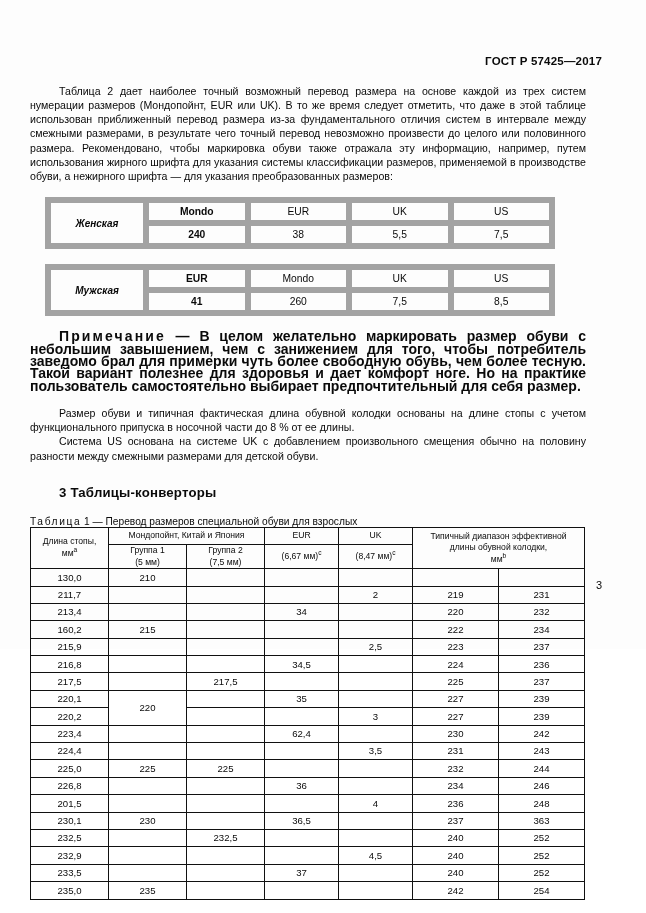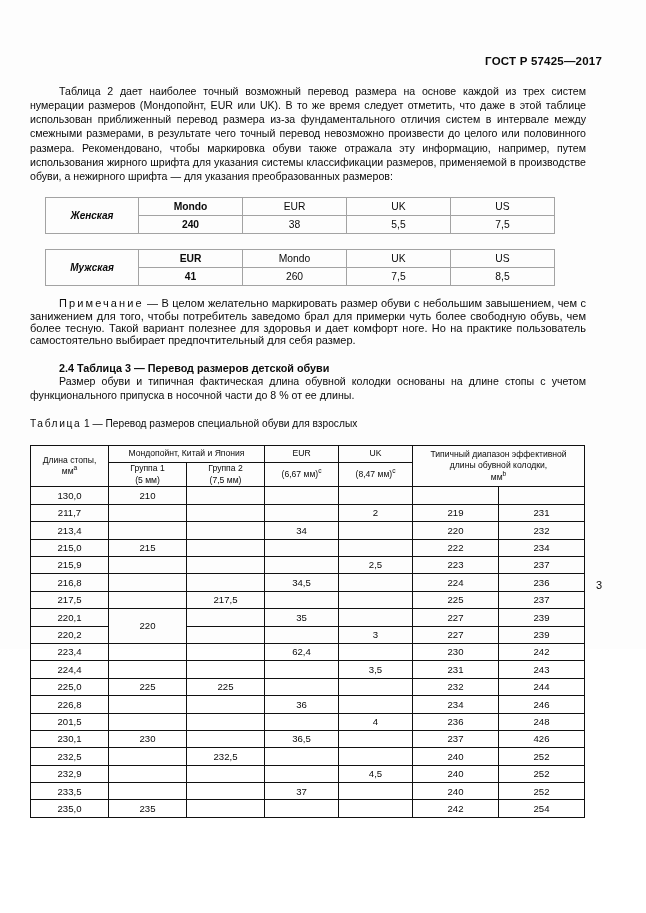--- a/index.html
+++ b/index.html
@@ -54,41 +54,42 @@
 
   
   .mini-wrap { margin-top: 14px; }
   table.mini {
     border-collapse: collapse;
     width: 510px;
     margin-left: 15px;
     table-layout: fixed;
   }
   table.mini td {
-    border: 1px solid #a3a3a3;
+    border: 6px solid #a3a3a3;
     height: 17px;
     text-align: center;
     vertical-align: middle;
     font-size: 10.3px;
     padding: 0 2px;
   }
   table.mini td.label {
     width: 88px;
     font-weight: bold;
     font-size: 10px;
     font-style: italic;
   }
   table.mini td.b { font-weight: bold; }
   .mini-gap { height: 15px; }
 
   
   .note {
-    font-size: 11px;
+    font-size: 14px;
     line-height: 12.4px;
     text-align: justify;
+    font-weight: bold;
   }
   .note .spaced {
     letter-spacing: 2.1px;
   }
   .note-first { text-indent: 29px; }
 
   
   h3.subhead {
     font-size: 10.8px;
     font-weight: bold;
@@ -100,21 +101,21 @@
     font-weight: bold;
     margin: 22px 0 0 0;
     text-indent: 29px;
     letter-spacing: 0.2px;
   }
   .after-head { margin-top: 9px; }
 
   
   .tbl-caption {
     font-size: 10.2px;
-    margin: 16px 0 16px 0;
+    margin: 16px 0 0 0;
   }
   .tbl-caption .sp { letter-spacing: 1.6px; }
 
   
   table.main {
     border-collapse: collapse;
     width: 554px;
     table-layout: fixed;
     font-size: 9.6px;
   }
@@ -196,24 +197,25 @@
             <td>260</td>
             <td>7,5</td>
             <td>8,5</td>
           </tr>
         </tbody>
       </table>
     </div>
 
     <p class="note note-first"><span class="spaced">Примечание</span><span> — </span><span>В целом желательно маркировать размер обуви с небольшим завышением, чем с занижением для того, чтобы потребитель заведомо брал для примерки чуть более свободную обувь, чем более тесную. Такой вариант полезнее для здоровья и дает комфорт ноге. Но на практике пользователь самостоятельно выбирает предпочтительный  для себя размер.</span></p>
 
-    <h3 class="subhead">2.4 Таблица 3 — Перевод размеров детской обуви</h3>
 
     <p class="body after-head">Размер обуви и типичная фактическая длина обувной колодки основаны на длине стопы с учетом функционального припуска в носочной части до 8 % от ее длины.</p>
-
+    <p class="body">Система US основана на системе UK с добавлением произвольного смещения обычно на половину разности между смежными размерами для детской обуви.</p>
+
+    <h2 class="sechead">3  Таблицы-конверторы</h2>
 
     <div class="tbl-caption"><span class="sp">Таблица</span><span> 1 — </span><span>Перевод размеров специальной обуви для взрослых</span></div>
 
     <table class="main">
       <colgroup>
         <col class="col-len">
           <col class="col-g1">
           <col class="col-g2">
         <col class="col-eur">
           <col class="col-uk">
@@ -274,21 +276,21 @@
           <tr>
             <td>213,4</td>
             <td></td>
             <td></td>
             <td>34</td>
             <td></td>
             <td>220</td>
             <td>232</td>
           </tr>
           <tr>
-            <td>215,0</td>
+            <td>160,2</td>
             <td>215</td>
             <td></td>
             <td></td>
             <td></td>
             <td>222</td>
             <td>234</td>
           </tr>
           <tr>
             <td>215,9</td>
             <td></td>
@@ -378,21 +380,21 @@
             <td>236</td>
             <td>248</td>
           </tr>
           <tr>
             <td>230,1</td>
             <td>230</td>
             <td></td>
             <td>36,5</td>
             <td></td>
             <td>237</td>
-            <td>426</td>
+            <td>363</td>
           </tr>
           <tr>
             <td>232,5</td>
             <td></td>
             <td>232,5</td>
             <td></td>
             <td></td>
             <td>240</td>
             <td>252</td>
           </tr>

